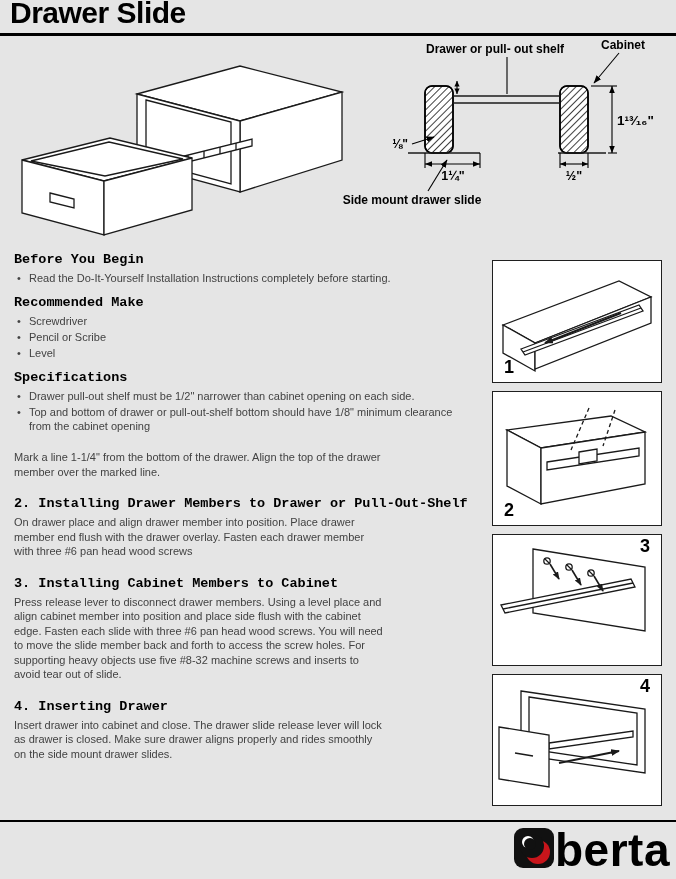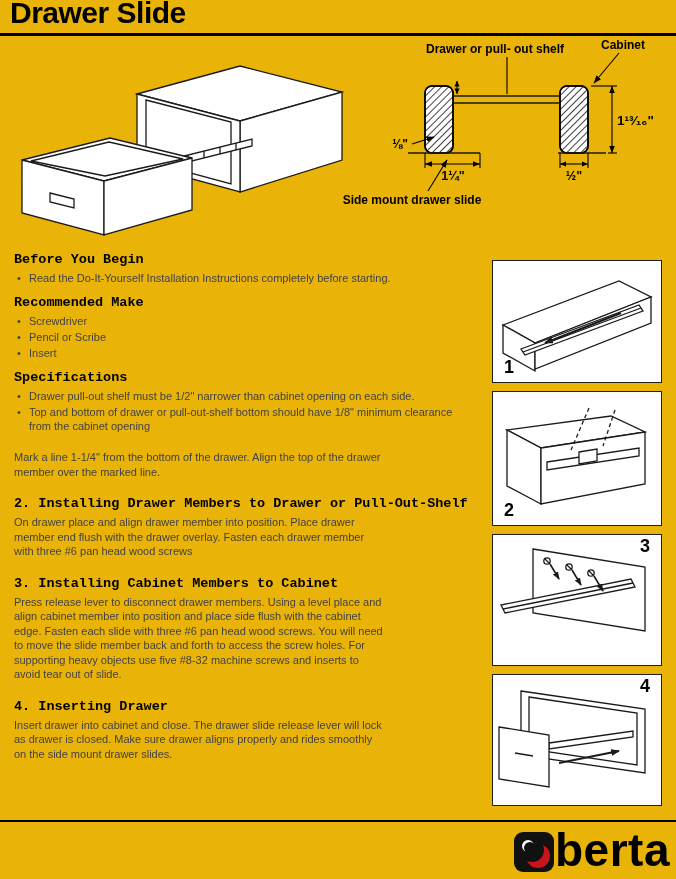--- a/index.html
+++ b/index.html
@@ -1,18 +1,18 @@
 <!DOCTYPE html>
 <html><head>
 <meta charset="utf-8">
 <style>
   * { margin:0; padding:0; box-sizing:border-box; }
   html,body { background:#ffffff; }
   body { font-family:"Liberation Sans","DejaVu Sans",sans-serif; color:#000; }
-  .page { position:relative; width:676px; height:879px; background:#eab308; overflow:hidden; }
+  .page { position:relative; width:676px; height:879px; background:#e5e5e5; overflow:hidden; }
 
   .page-title { position:absolute; left:10px; top:-4px; font-size:30px; font-weight:700; letter-spacing:-0.5px; }
   .title-rule { position:absolute; left:0; top:33px; width:676px; height:3px; background:#000; }
 
   .fig-iso   { position:absolute; left:12px;  top:42px; width:334px; height:204px; }
   .fig-cross { position:absolute; left:320px; top:38px; width:352px; height:182px; }
 
   .left-col { position:absolute; left:14px; top:252px; width:468px; }
   .sec { margin-bottom:10px; }
   .sec-num { margin-top:17px; }
@@ -23,21 +23,21 @@
   .sec p  { font-size:11px; color:#424242; line-height:14.5px; max-width:372px; }
 
   .right-col { position:absolute; left:492px; top:260px; width:170px; }
   .step-box { position:relative; border:1.5px solid #1f1f1f; background:#fff; margin-bottom:8px; }
   .step-box svg { display:block; }
   .step-num { position:absolute; font-weight:700; font-size:18px; color:#000; }
   .num-bl { left:11px; bottom:4px; }
   .num-tr { right:11px; top:1px; }
 
   .footer-rule { position:absolute; left:0; top:820px; width:676px; height:2px; background:#000; }
-  .logo { position:absolute; right:6px; top:827px; display:flex; align-items:flex-end; }
+  .logo { position:absolute; right:6px; top:827px; display:flex; align-items:flex-start; }
   .logo-text { font-size:46px; font-weight:700; letter-spacing:0.5px; line-height:1; }
 
   svg { overflow:visible; }
   svg text { font-family:"Liberation Sans","DejaVu Sans",sans-serif; font-weight:700; fill:#000; }
   .ln   { stroke:#1a1a1a; stroke-width:1.3; fill:none; }
   .face { stroke:#1a1a1a; stroke-width:1.3; fill:#ffffff; }
   .dim  { stroke:#000; stroke-width:1.1; fill:none; }
   .blk  { stroke:#000; stroke-width:1.5; }
 </style>
 </head>
@@ -160,21 +160,21 @@
       <ul>
         <li>Read the Do-It-Yourself Installation Instructions completely before starting.</li>
       </ul>
     </section>
 
     <section class="sec">
       <h2>Recommended Make</h2>
       <ul>
         <li>Screwdriver</li>
         <li>Pencil or Scribe</li>
-        <li>Insert</li>
+        <li>Level</li>
       </ul>
     </section>
 
     <section class="sec">
       <h2>Specifications</h2>
       <ul>
         <li>Drawer pull-out shelf must be 1/2" narrower than cabinet opening on each side.</li>
         <li>Top and bottom of drawer or pull-out-shelf bottom should have 1/8" minimum clearance from the cabinet opening</li>
       </ul>
     </section>

